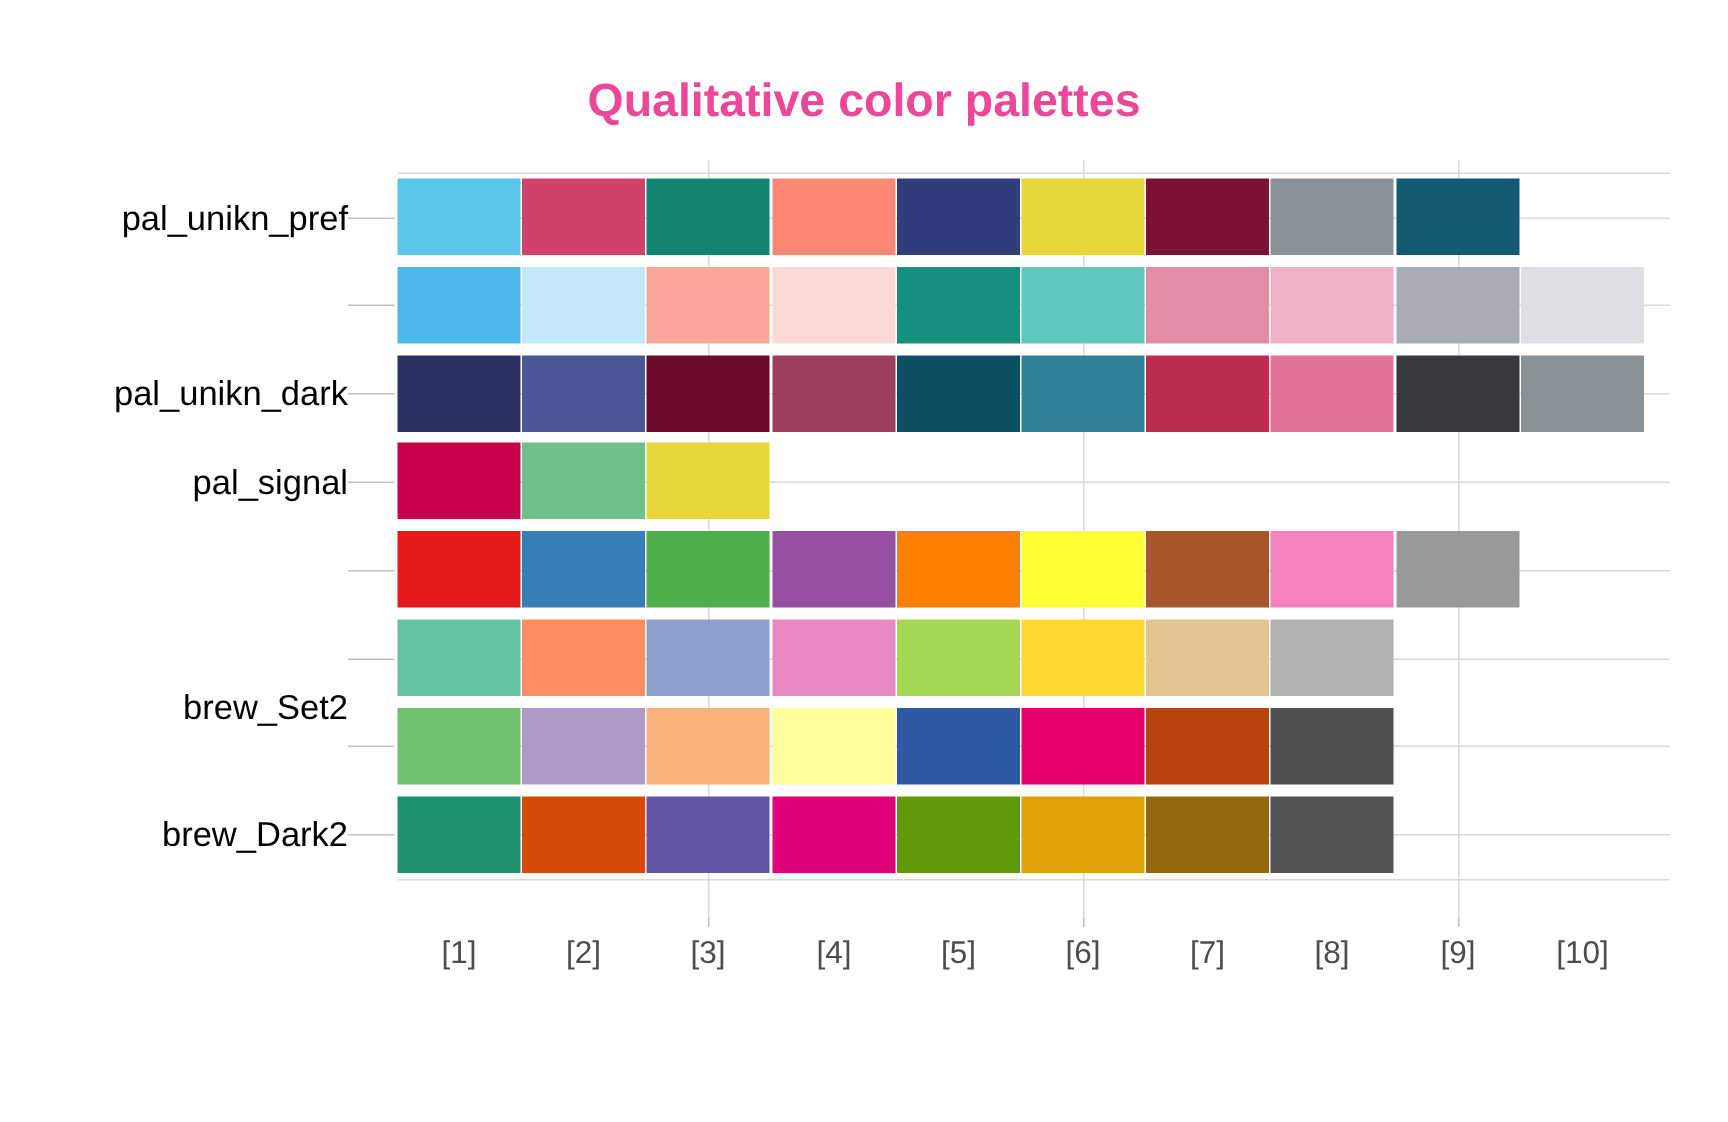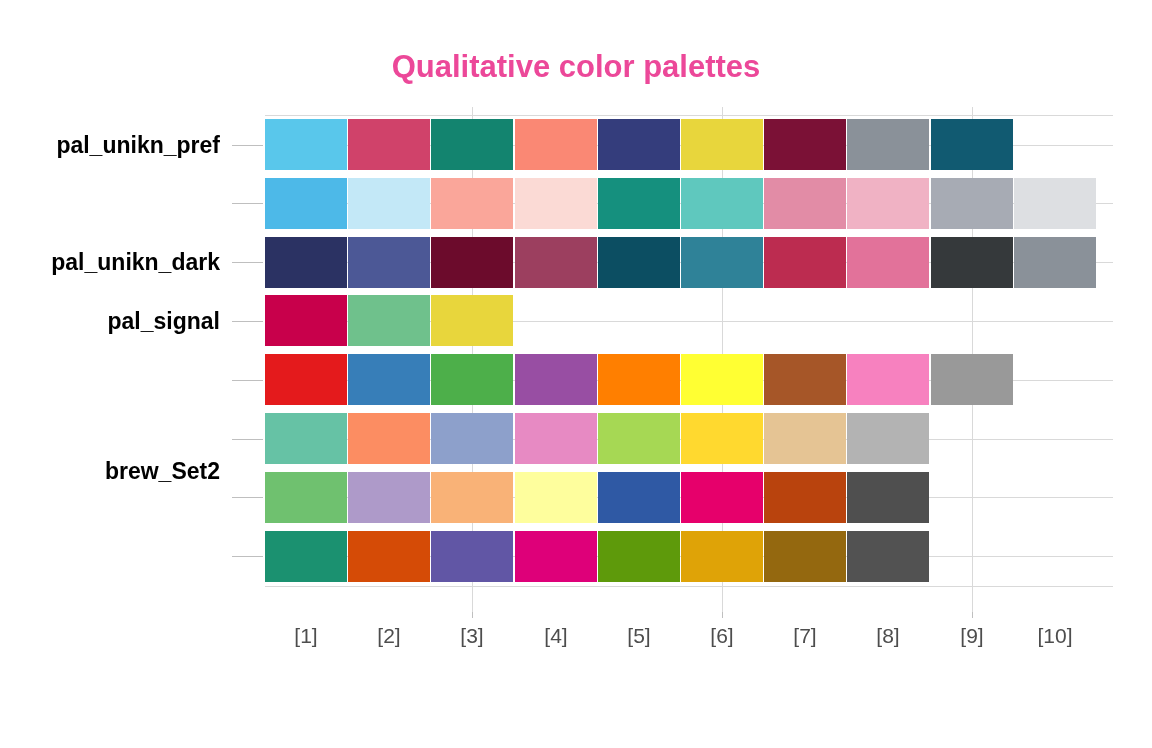--- a/index.html
+++ b/index.html
@@ -64,29 +64,28 @@
   }
   .swatch {
     position: absolute;
     top: 0;
     width: 82px;
     height: 51px;
   }
   
   .y-label {
     position: absolute;
-    right: 12px;
+    right: 0;
     width: 215px;
     text-align: right;
     font-size: 23px;
     color: #000000;
     font-family: "Liberation Sans", sans-serif;
     white-space: nowrap;
     line-height: 24px;
-    font-weight: bold;
   }
   #y-axis {
     position: absolute;
     left: 14px;
     top: 107px;
     width: 218px;
     height: 505px;
   }
   #y-ticks {
     position: absolute;
@@ -140,20 +139,21 @@
 
 <div id="root">
 
   <div id="chart-title">Qualitative color palettes</div>
 
   <div id="y-axis">
       <div class="y-label" style="top: 25.5px;">pal_unikn_pref</div>
       <div class="y-label" style="top: 201.9px;">pal_signal</div>
       <div class="y-label" style="top: 143.1px;">pal_unikn_dark</div>
       <div class="y-label" style="top: 319.5px; margin-top: 32px;">brew_Set2</div>
+      <div class="y-label" style="top: 437.1px;">brew_Dark2</div>
     </div>
   <div id="y-ticks">
       <div class="y-tick" style="top: 37.5px;"></div>
       <div class="y-tick" style="top: 96.3px;"></div>
       <div class="y-tick" style="top: 155.1px;"></div>
       <div class="y-tick" style="top: 213.9px;"></div>
       <div class="y-tick" style="top: 272.7px;"></div>
       <div class="y-tick" style="top: 331.5px;"></div>
       <div class="y-tick" style="top: 390.3px;"></div>
       <div class="y-tick" style="top: 449.1px;"></div>

